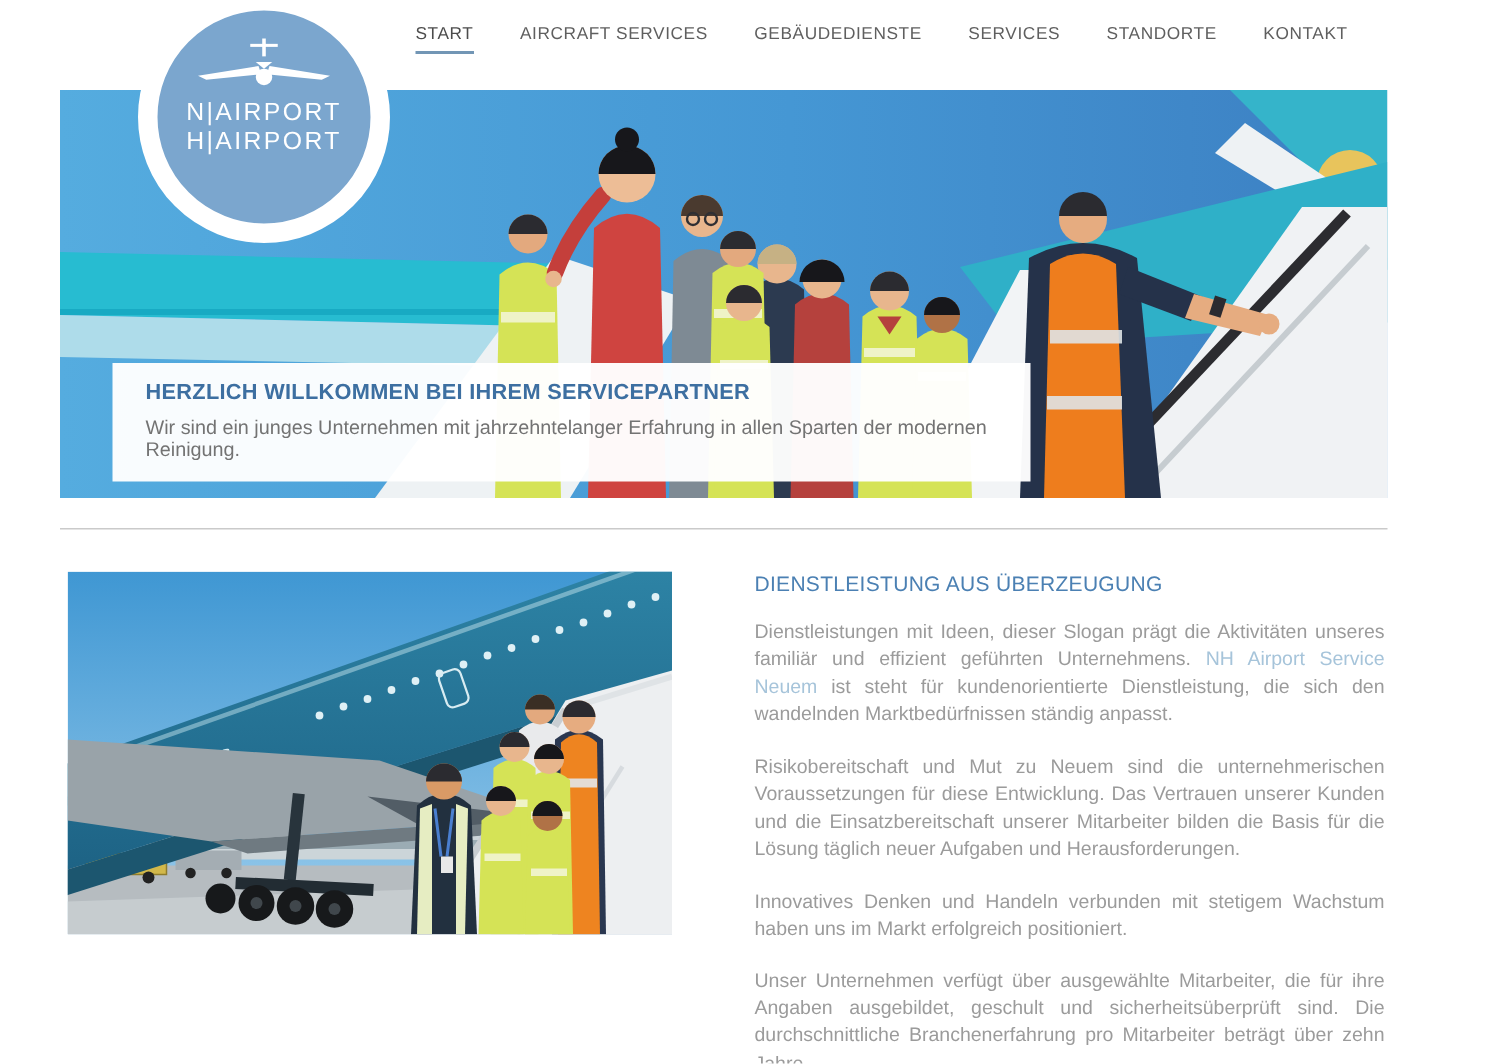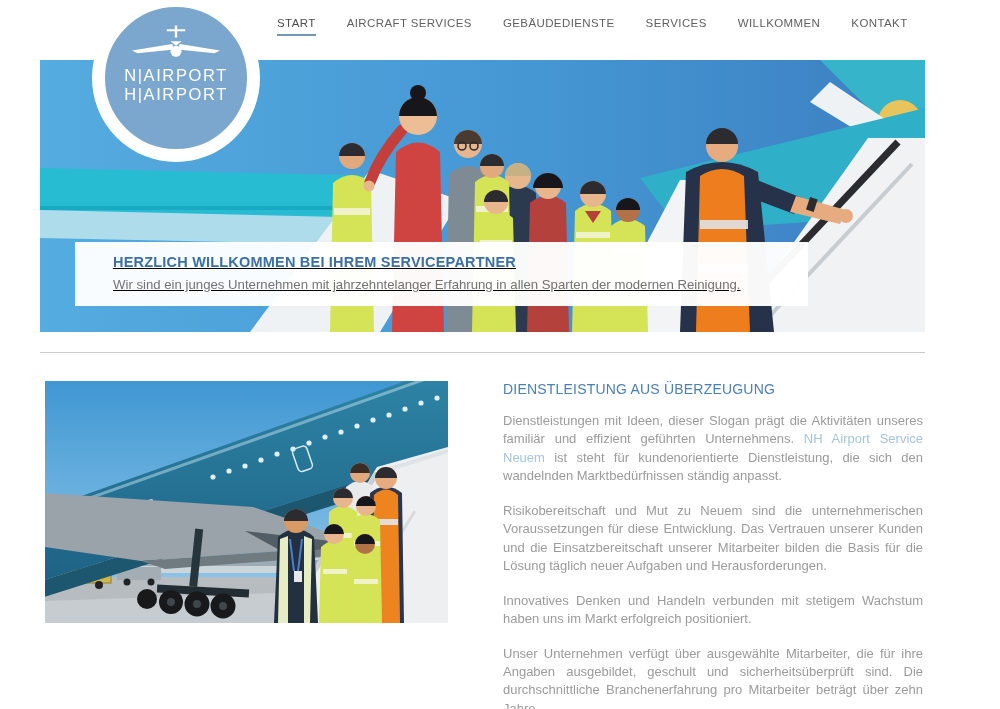--- a/index.html
+++ b/index.html
@@ -17,43 +17,43 @@
     position:absolute;left:92px;top:-6px;width:142px;height:142px;border-radius:50%;
     background:#7ba6ce;border:13px solid #fff;z-index:5;box-sizing:content-box;
     display:flex;flex-direction:column;align-items:center;cursor:pointer;
   }
   .logo svg{margin-top:15px}
   .logo-line{color:#fff;font-size:16.5px;letter-spacing:1.6px;line-height:1.18;text-align:right}
   
   .hero{position:absolute;left:40px;top:60px;width:885px;height:272px;overflow:hidden}
   .hero svg{display:block}
   .overlay{
-    position:absolute;left:35px;top:182px;width:733px;box-sizing:border-box;
-    background:rgba(255,255,255,.97);padding:12px 38px 14px;text-decoration:underline;
+    position:absolute;left:35px;top:182px;width:612px;box-sizing:border-box;
+    background:rgba(255,255,255,.97);padding:12px 22px 14px;
   }
   .overlay h1{margin:0;font-size:14.5px;color:#3d6fa1;letter-spacing:.2px;font-weight:bold}
   .overlay p{margin:7px 0 0;font-size:13.2px;color:#737373}
   .divider{position:absolute;left:40px;top:352px;width:885px;height:1px;background:#cacaca}
   
   .photo{position:absolute;left:45px;top:381px;width:403px;height:242px;overflow:hidden}
   .col{position:absolute;left:503px;top:381px;width:420px}
   .col h2{margin:0 0 15px;font-size:14px;color:#4b80b3;letter-spacing:.2px;font-weight:normal}
   .col p{margin:0 0 16px;font-size:13px;line-height:1.42;color:#9b9b9b;text-align:justify}
   .col a{color:#a6c4da;text-decoration:none;cursor:pointer}
 </style>
 </head>
 <body>
 
 <div class="header">
   <nav class="nav">
     <a class="active">START</a>
     <a>AIRCRAFT SERVICES</a>
     <a>GEBÄUDEDIENSTE</a>
     <a>SERVICES</a>
-    <a>WILLKOMMEN</a>
+    <a>STANDORTE</a>
     <a>KONTAKT</a>
   </nav>
 </div>
 
 <div class="logo">
   <svg width="92" height="44" viewBox="0 0 100 48">
     <line x1="50" y1="4" x2="50" y2="17" stroke="#fff" stroke-width="2.6"></line>
     <line x1="40" y1="9" x2="60" y2="9" stroke="#fff" stroke-width="2.2"></line>
     <polygon points="2,31 46,24 48,30 8,34" fill="#fff"></polygon>
     <polygon points="98,31 54,24 52,30 92,34" fill="#fff"></polygon>

